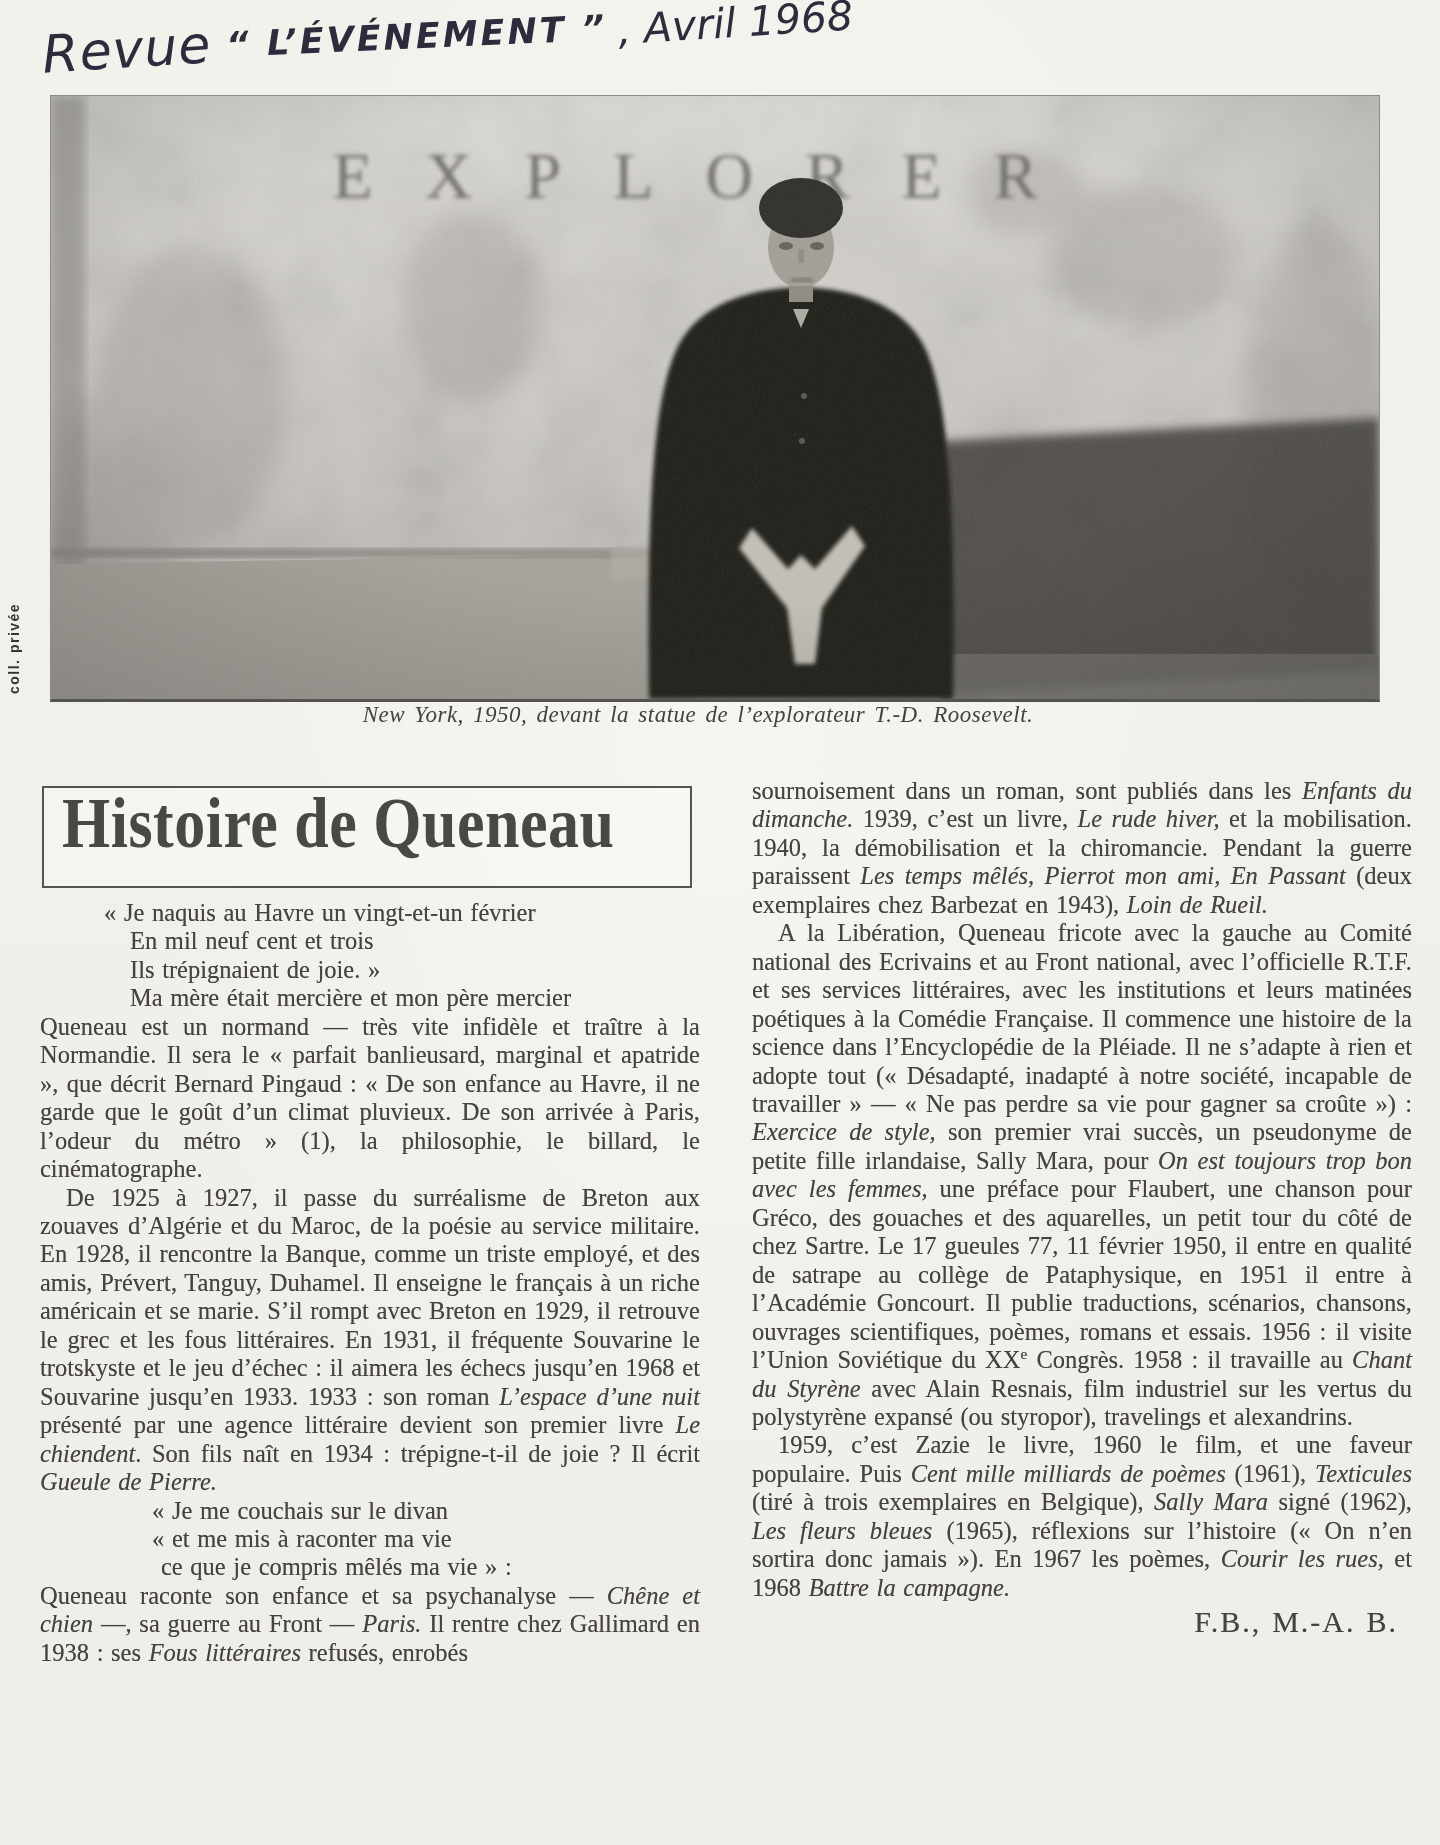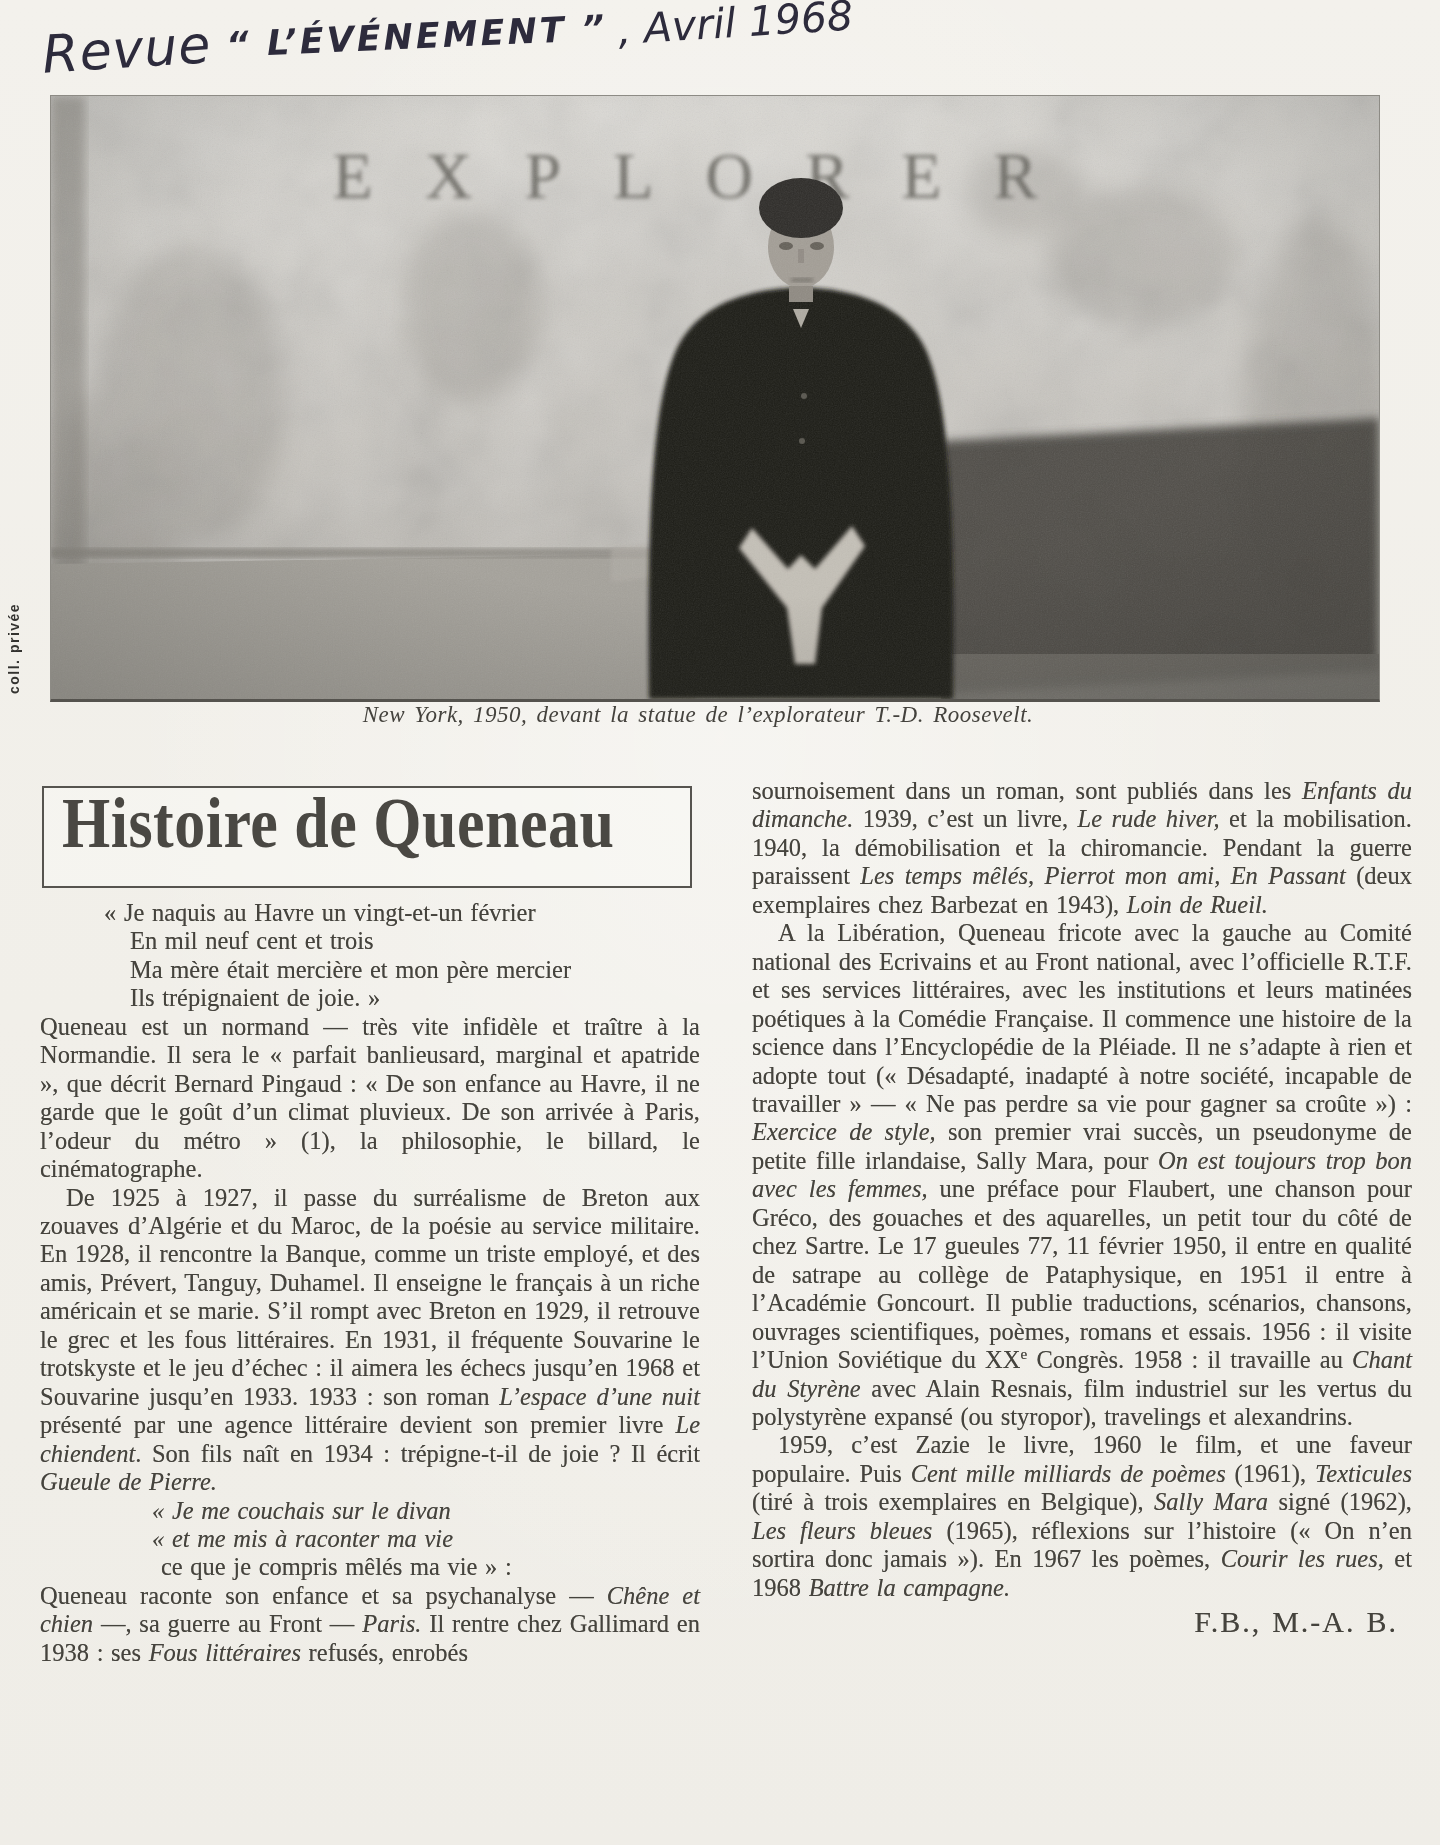--- a/index.html
+++ b/index.html
@@ -66,21 +66,21 @@
   .col-left{left:40px;top:899px;}
   .col-right{left:752px;top:777px;}
   .col p{margin:0;padding:0;}
   .col p.ind{text-indent:26px;}
   .it{font-style:italic;}
   sup{font-size:.62em;line-height:0;}
   .verse{margin:0;}
   .verse div{white-space:nowrap;text-align:left;}
   .v1-first{padding-left:64px;}
   .v1-rest{padding-left:90px;}
-  .v2-line{padding-left:112px;font-style:italic;}
+  .v2-line{padding-left:112px;}
   .v2-last{padding-left:121px;}
   .signature{
     margin-top:6px;text-align:right;padding-right:14px;
     font-size:30px;letter-spacing:2px;color:#45433d;
   }
 </style>
 </head>
 <body>
 
 <div class="handwriting">
@@ -165,22 +165,22 @@
 <div class="photo-caption">New York, 1950, devant la statue de l’explorateur T.-D. Roosevelt.</div>
 
 <div class="headline-box">
   <h1>Histoire de Queneau</h1>
 </div>
 
 <div class="col col-left">
   <div class="verse">
     <div class="v1-first">« Je naquis au Havre un vingt-et-un février</div>
     <div class="v1-rest">En mil neuf cent et trois</div>
+    <div class="v1-rest">Ils trépignaient de joie. »</div>
     <div class="v1-rest">Ma mère était mercière et mon père mercier</div>
-    <div class="v1-rest">Ils trépignaient de joie. »</div>
   </div>
   <p><span>Queneau est un normand — très vite infidèle et traître à la Normandie. Il sera le « parfait banlieusard, marginal et apatride », que décrit Bernard Pingaud : « De son enfance au Havre, il ne garde que le goût d’un climat pluvieux. De son arrivée à Paris, l’odeur du métro » (1), la philosophie, le billard, le cinématographe.</span></p>
   <p class="ind"><span>De 1925 à 1927, il passe du surréalisme de Breton aux zouaves d’Algérie et du Maroc, de la poésie au service militaire. En 1928, il rencontre la Banque, comme un triste employé, et des amis, Prévert, Tanguy, Duhamel. Il enseigne le français à un riche américain et se marie. S’il rompt avec Breton en 1929, il retrouve le grec et les fous littéraires. En 1931, il fréquente Souvarine le trotskyste et le jeu d’échec : il aimera les échecs jusqu’en 1968 et Souvarine jusqu’en 1933. 1933 : son roman </span><span class="it">L’espace d’une nuit</span><span> présenté par une agence littéraire devient son premier livre </span><span class="it">Le chiendent</span><span>. Son fils naît en 1934 : trépigne-t-il de joie ? Il écrit </span><span class="it">Gueule de Pierre.</span></p>
   <div class="verse">
     <div class="v2-line">« Je me couchais sur le divan</div>
     <div class="v2-line">« et me mis à raconter ma vie</div>
     <div class="v2-last">ce que je compris mêlés ma vie » :</div>
   </div>
   <p><span>Queneau raconte son enfance et sa psychanalyse — </span><span class="it">Chêne et chien</span><span> —, sa guerre au Front — </span><span class="it">Paris.</span><span> Il rentre chez Gallimard en 1938 : ses </span><span class="it">Fous littéraires</span><span> refusés, enrobés</span></p>
 </div>

